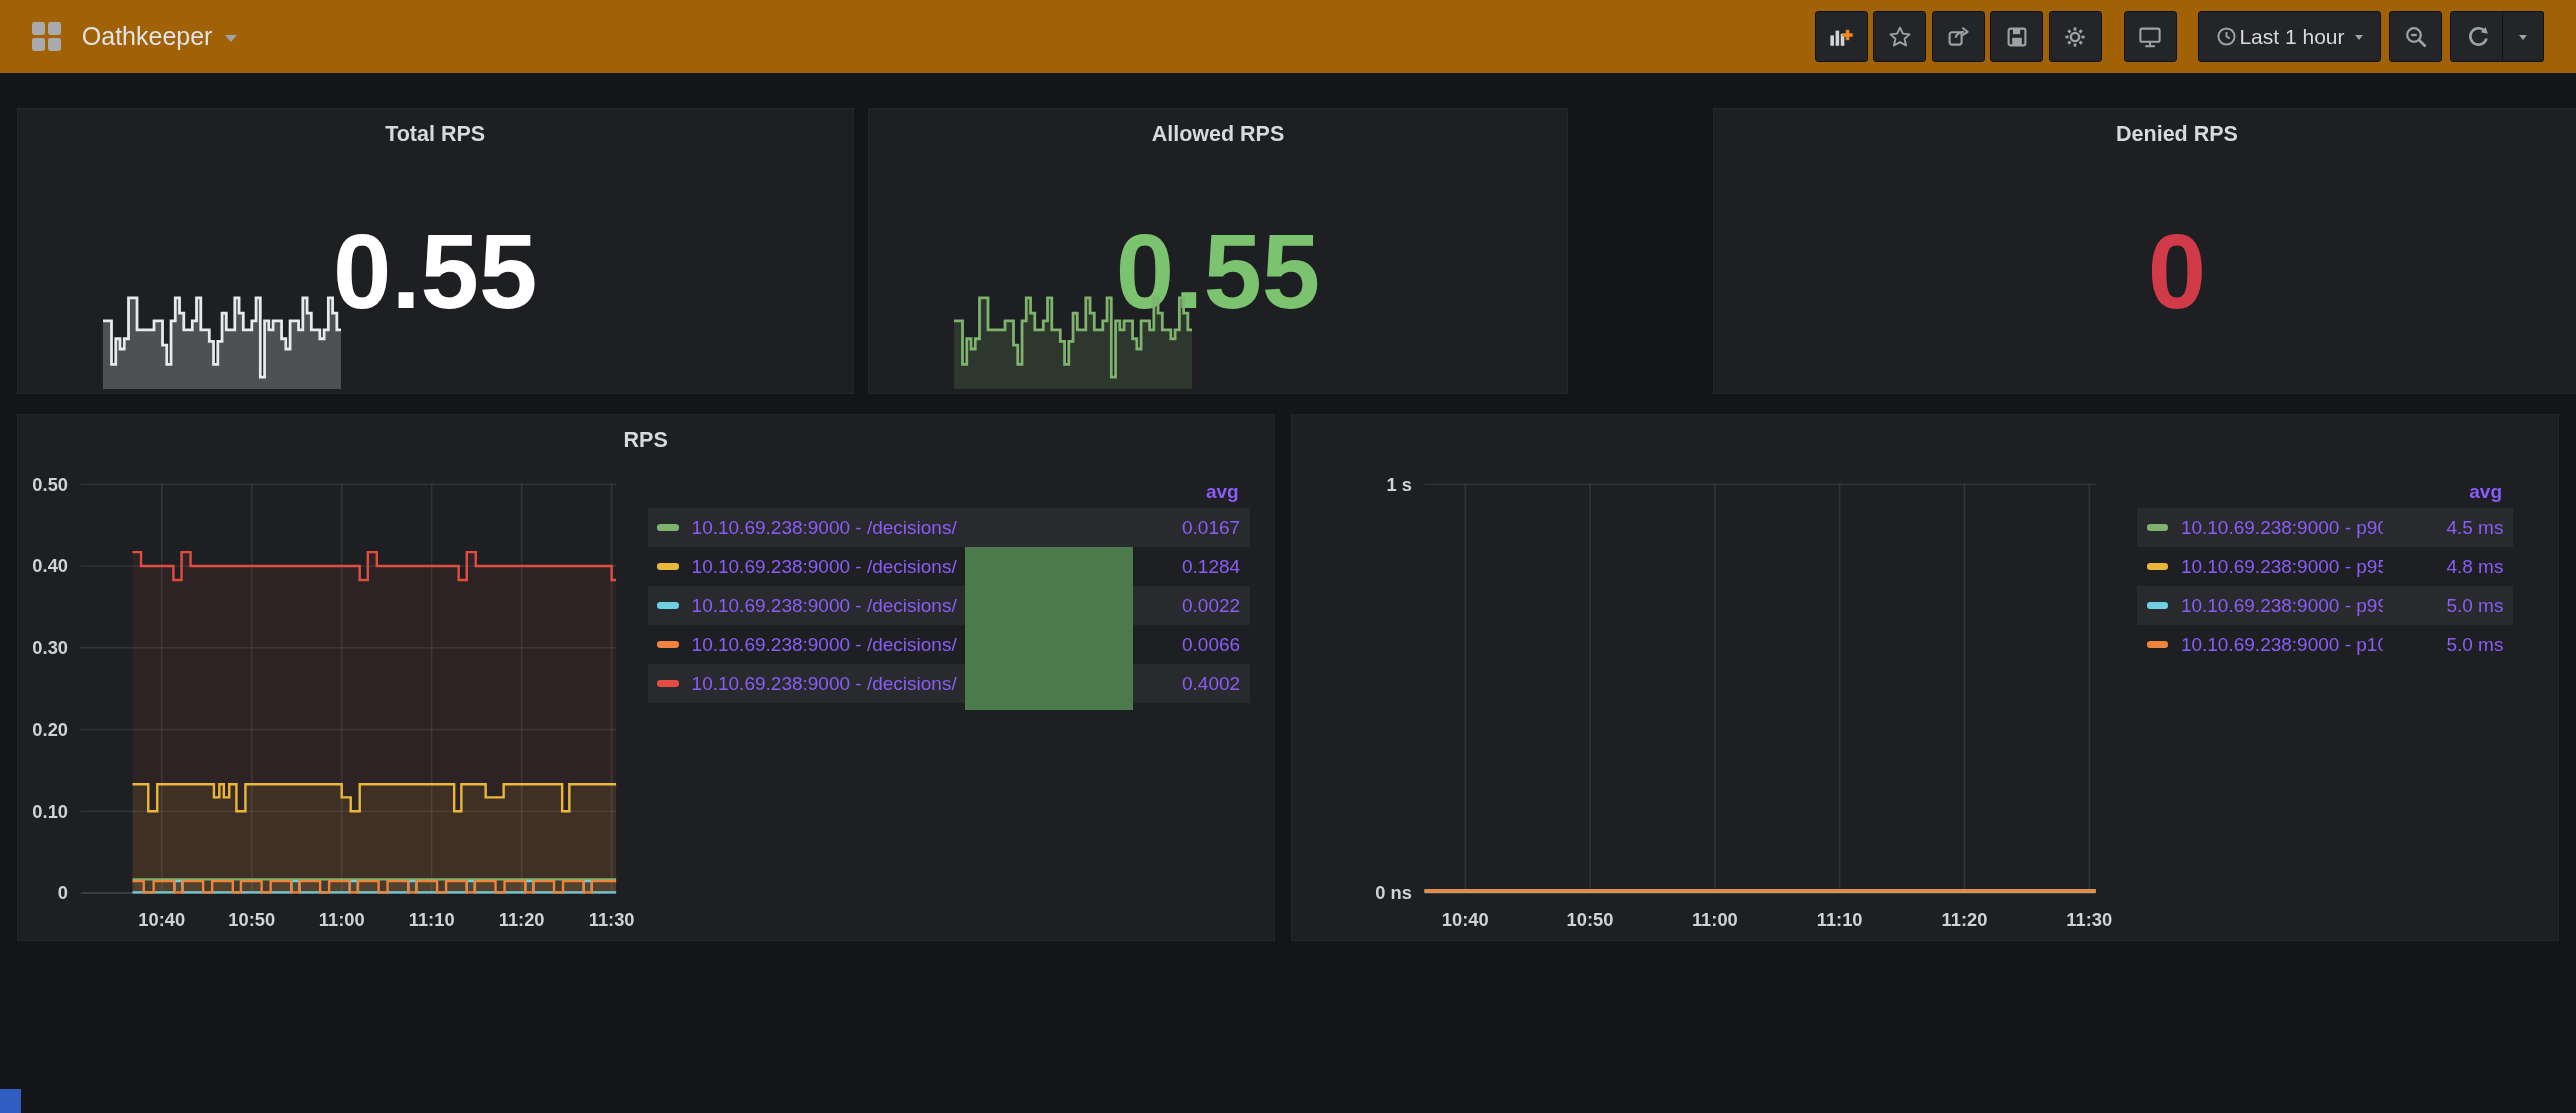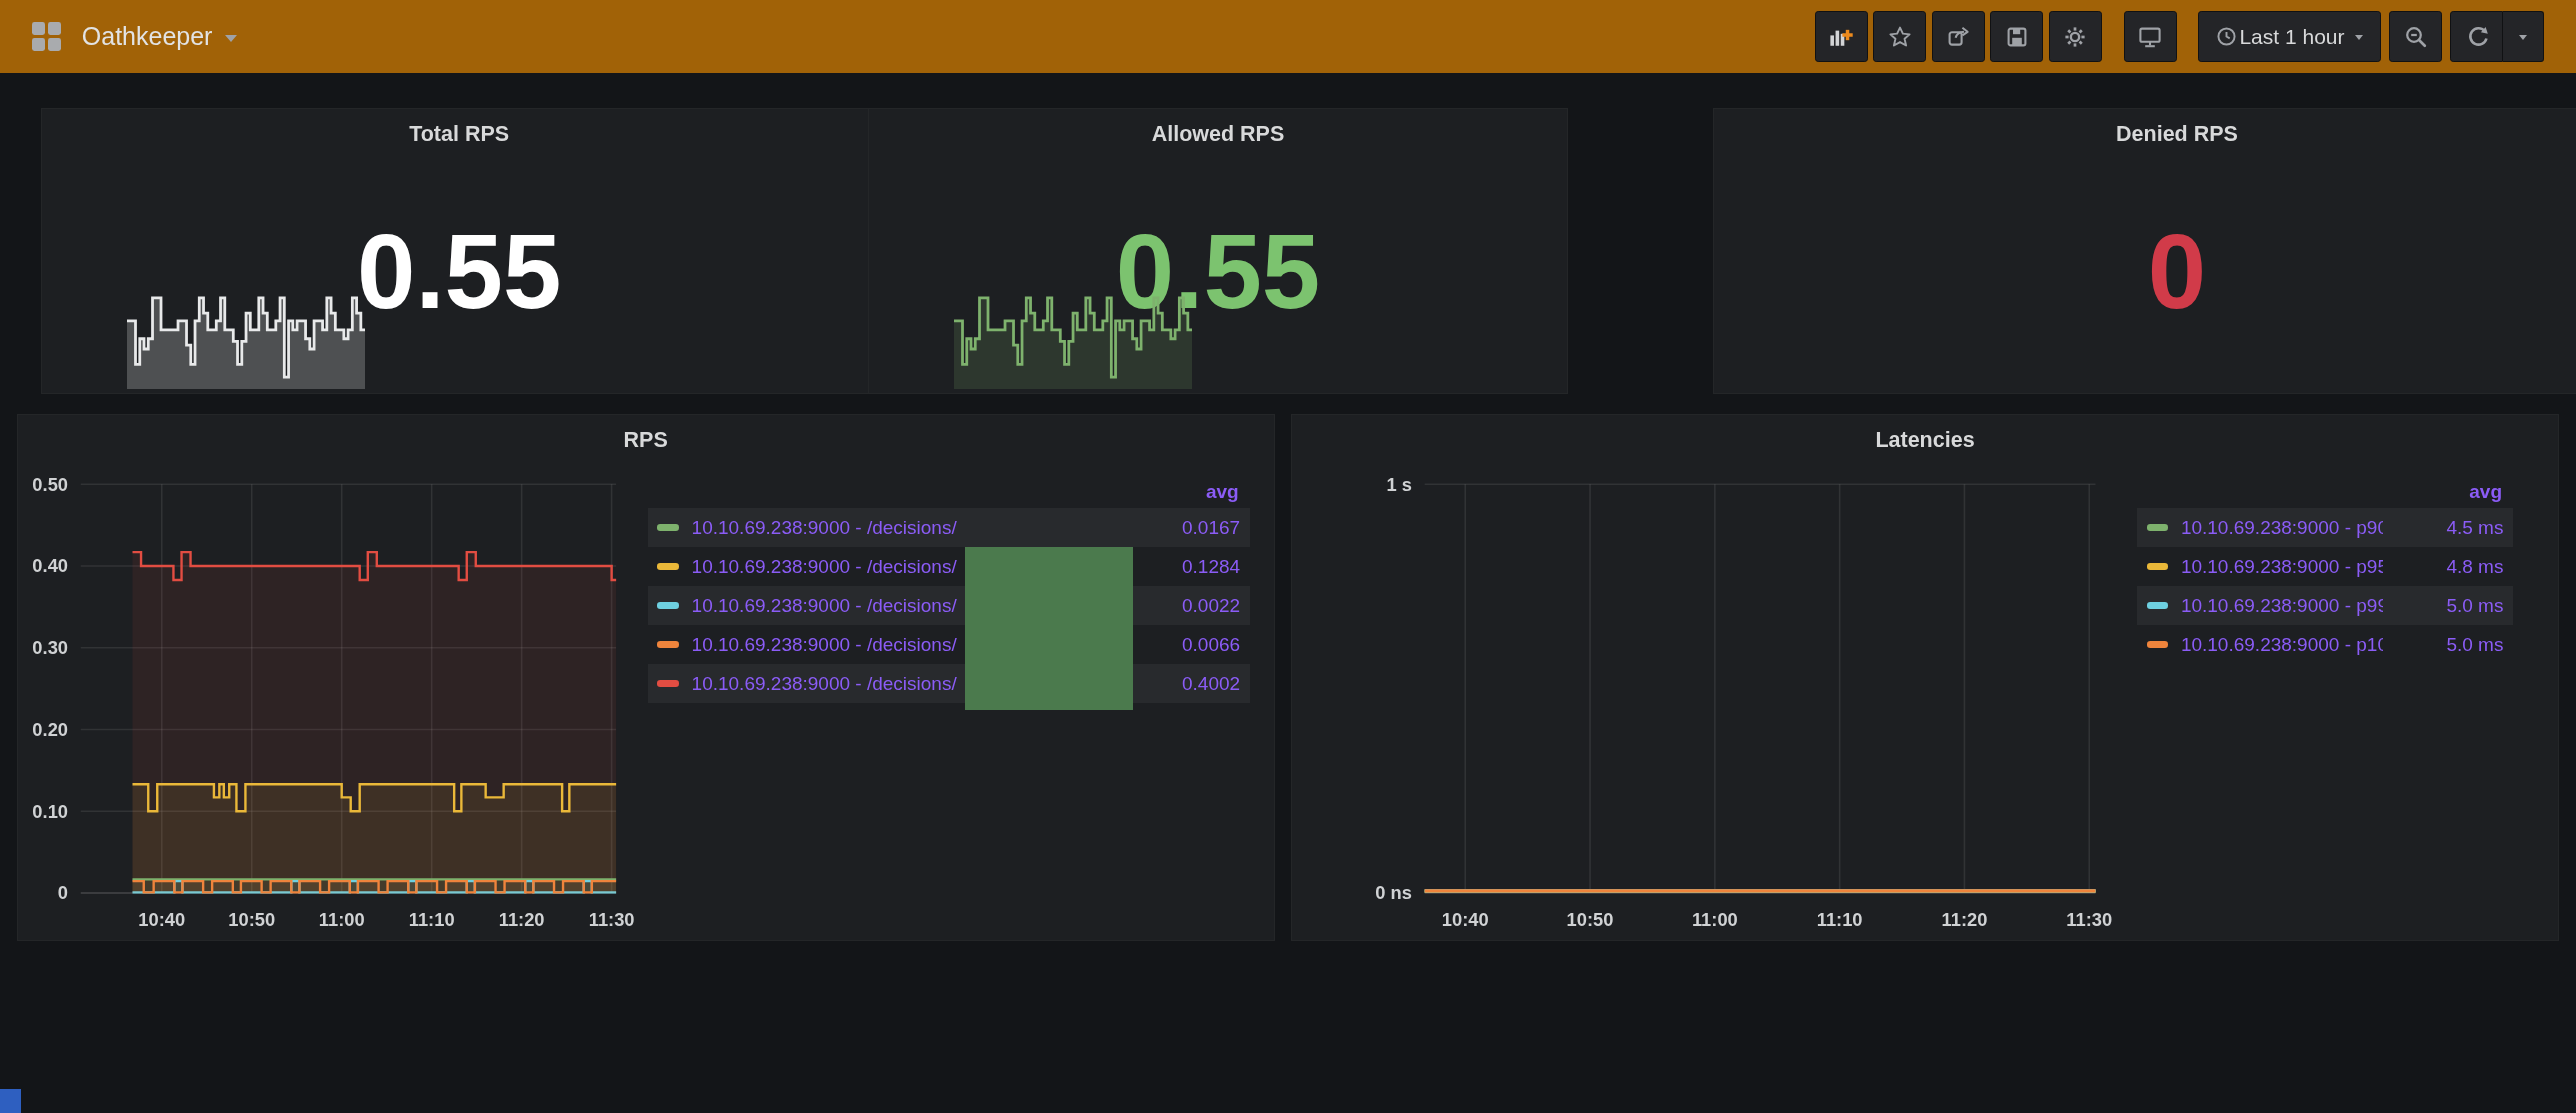--- a/index.html
+++ b/index.html
@@ -141,21 +141,21 @@
           <polygon points="25.8,2.5 28.5,11 19.8,9" fill="#9fa2a7"></polygon>
         </svg>
       </div>
       <div class="tb">
         <span class="caret sm" style="margin-left:0"></span>
       </div>
     </div>
   </div>
 </div>
 
-<div class="panel" style="left:16.7px;top:108px;width:837px;height:286px;margin-left:24px;">
+<div class="panel" style="left:16.7px;top:108px;width:837px;height:286px;">
   <div class="p-title">Total RPS</div>
   <div class="stat-value" style="color: rgb(255, 255, 255);">0.55</div>
   <svg class="spark" style="left:85px;right:19px;" viewBox="0 0 300 126">
       <path d="M0 40.10666666666667L5.357142857142857 40.10666666666667L5.357142857142857 40.10666666666667L10.714285714285714 40.10666666666667L10.714285714285714 94.96000000000001L16.071428571428573 94.96000000000001L16.071428571428573 62.69333333333333L21.428571428571427 62.69333333333333L21.428571428571427 75.6L26.785714285714285 75.6L26.785714285714285 62.69333333333333L32.142857142857146 62.69333333333333L32.142857142857146 11.066666666666677L37.5 11.066666666666677L37.5 11.066666666666677L42.857142857142854 11.066666666666677L42.857142857142854 51.400000000000006L48.214285714285715 51.400000000000006L48.214285714285715 51.400000000000006L53.57142857142857 51.400000000000006L53.57142857142857 51.400000000000006L58.92857142857143 51.400000000000006L58.92857142857143 51.400000000000006L64.28571428571429 51.400000000000006L64.28571428571429 40.10666666666667L69.64285714285714 40.10666666666667L69.64285714285714 40.10666666666667L75 40.10666666666667L75 70.75999999999999L80.35714285714286 70.75999999999999L80.35714285714286 94.96000000000001L85.71428571428571 94.96000000000001L85.71428571428571 40.10666666666667L91.07142857142857 40.10666666666667L91.07142857142857 11.066666666666677L96.42857142857143 11.066666666666677L96.42857142857143 30.426666666666662L101.78571428571429 30.426666666666662L101.78571428571429 51.400000000000006L107.14285714285714 51.400000000000006L107.14285714285714 51.400000000000006L112.5 51.400000000000006L112.5 40.10666666666667L117.85714285714286 40.10666666666667L117.85714285714286 11.066666666666677L123.21428571428571 11.066666666666677L123.21428571428571 51.400000000000006L128.57142857142858 51.400000000000006L128.57142857142858 51.400000000000006L133.92857142857142 51.400000000000006L133.92857142857142 65.92L139.28571428571428 65.92L139.28571428571428 94.96000000000001L144.64285714285714 94.96000000000001L144.64285714285714 65.92L150 65.92L150 30.426666666666662L155.35714285714286 30.426666666666662L155.35714285714286 51.400000000000006L160.71428571428572 51.400000000000006L160.71428571428572 51.400000000000006L166.07142857142858 51.400000000000006L166.07142857142858 11.066666666666677L171.42857142857142 11.066666666666677L171.42857142857142 30.426666666666662L176.78571428571428 30.426666666666662L176.78571428571428 51.400000000000006L182.14285714285714 51.400000000000006L182.14285714285714 51.400000000000006L187.5 51.400000000000006L187.5 40.10666666666667L192.85714285714286 40.10666666666667L192.85714285714286 11.066666666666677L198.21428571428572 11.066666666666677L198.21428571428572 111.09333333333333L203.57142857142858 111.09333333333333L203.57142857142858 40.10666666666667L208.92857142857142 40.10666666666667L208.92857142857142 51.400000000000006L214.28571428571428 51.400000000000006L214.28571428571428 40.10666666666667L219.64285714285714 40.10666666666667L219.64285714285714 40.10666666666667L225 40.10666666666667L225 62.69333333333333L230.35714285714286 62.69333333333333L230.35714285714286 75.6L235.71428571428572 75.6L235.71428571428572 40.10666666666667L241.07142857142858 40.10666666666667L241.07142857142858 40.10666666666667L246.42857142857142 40.10666666666667L246.42857142857142 51.400000000000006L251.78571428571428 51.400000000000006L251.78571428571428 11.066666666666677L257.14285714285717 11.066666666666677L257.14285714285717 30.426666666666662L262.5 30.426666666666662L262.5 51.400000000000006L267.85714285714283 51.400000000000006L267.85714285714283 51.400000000000006L273.2142857142857 51.400000000000006L273.2142857142857 62.69333333333333L278.57142857142856 62.69333333333333L278.57142857142856 51.400000000000006L283.92857142857144 51.400000000000006L283.92857142857144 11.066666666666677L289.2857142857143 11.066666666666677L289.2857142857143 30.426666666666662L294.64285714285717 30.426666666666662L294.64285714285717 51.400000000000006L300 51.400000000000006L300 126L0 126Z" fill="rgba(255,255,255,0.22)" stroke="none"></path>
       <path d="M0 40.10666666666667L5.357142857142857 40.10666666666667L5.357142857142857 40.10666666666667L10.714285714285714 40.10666666666667L10.714285714285714 94.96000000000001L16.071428571428573 94.96000000000001L16.071428571428573 62.69333333333333L21.428571428571427 62.69333333333333L21.428571428571427 75.6L26.785714285714285 75.6L26.785714285714285 62.69333333333333L32.142857142857146 62.69333333333333L32.142857142857146 11.066666666666677L37.5 11.066666666666677L37.5 11.066666666666677L42.857142857142854 11.066666666666677L42.857142857142854 51.400000000000006L48.214285714285715 51.400000000000006L48.214285714285715 51.400000000000006L53.57142857142857 51.400000000000006L53.57142857142857 51.400000000000006L58.92857142857143 51.400000000000006L58.92857142857143 51.400000000000006L64.28571428571429 51.400000000000006L64.28571428571429 40.10666666666667L69.64285714285714 40.10666666666667L69.64285714285714 40.10666666666667L75 40.10666666666667L75 70.75999999999999L80.35714285714286 70.75999999999999L80.35714285714286 94.96000000000001L85.71428571428571 94.96000000000001L85.71428571428571 40.10666666666667L91.07142857142857 40.10666666666667L91.07142857142857 11.066666666666677L96.42857142857143 11.066666666666677L96.42857142857143 30.426666666666662L101.78571428571429 30.426666666666662L101.78571428571429 51.400000000000006L107.14285714285714 51.400000000000006L107.14285714285714 51.400000000000006L112.5 51.400000000000006L112.5 40.10666666666667L117.85714285714286 40.10666666666667L117.85714285714286 11.066666666666677L123.21428571428571 11.066666666666677L123.21428571428571 51.400000000000006L128.57142857142858 51.400000000000006L128.57142857142858 51.400000000000006L133.92857142857142 51.400000000000006L133.92857142857142 65.92L139.28571428571428 65.92L139.28571428571428 94.96000000000001L144.64285714285714 94.96000000000001L144.64285714285714 65.92L150 65.92L150 30.426666666666662L155.35714285714286 30.426666666666662L155.35714285714286 51.400000000000006L160.71428571428572 51.400000000000006L160.71428571428572 51.400000000000006L166.07142857142858 51.400000000000006L166.07142857142858 11.066666666666677L171.42857142857142 11.066666666666677L171.42857142857142 30.426666666666662L176.78571428571428 30.426666666666662L176.78571428571428 51.400000000000006L182.14285714285714 51.400000000000006L182.14285714285714 51.400000000000006L187.5 51.400000000000006L187.5 40.10666666666667L192.85714285714286 40.10666666666667L192.85714285714286 11.066666666666677L198.21428571428572 11.066666666666677L198.21428571428572 111.09333333333333L203.57142857142858 111.09333333333333L203.57142857142858 40.10666666666667L208.92857142857142 40.10666666666667L208.92857142857142 51.400000000000006L214.28571428571428 51.400000000000006L214.28571428571428 40.10666666666667L219.64285714285714 40.10666666666667L219.64285714285714 40.10666666666667L225 40.10666666666667L225 62.69333333333333L230.35714285714286 62.69333333333333L230.35714285714286 75.6L235.71428571428572 75.6L235.71428571428572 40.10666666666667L241.07142857142858 40.10666666666667L241.07142857142858 40.10666666666667L246.42857142857142 40.10666666666667L246.42857142857142 51.400000000000006L251.78571428571428 51.400000000000006L251.78571428571428 11.066666666666677L257.14285714285717 11.066666666666677L257.14285714285717 30.426666666666662L262.5 30.426666666666662L262.5 51.400000000000006L267.85714285714283 51.400000000000006L267.85714285714283 51.400000000000006L273.2142857142857 51.400000000000006L273.2142857142857 62.69333333333333L278.57142857142856 62.69333333333333L278.57142857142856 51.400000000000006L283.92857142857144 51.400000000000006L283.92857142857144 11.066666666666677L289.2857142857143 11.066666666666677L289.2857142857143 30.426666666666662L294.64285714285717 30.426666666666662L294.64285714285717 51.400000000000006L300 51.400000000000006" fill="none" stroke="#e8e9ea" stroke-width="3.5"></path>
     </svg>
 </div>
 <div class="panel" style="left:868px;top:108px;width:700px;height:286px;">
   <div class="p-title">Allowed RPS</div>
   <div class="stat-value" style="color: rgb(124, 195, 111);">0.55</div>
@@ -234,21 +234,20 @@
           <span class="lg-swatch" style="background: rgb(226, 77, 66);"></span>
           <span class="lg-name">10.10.69.238:9000 - /decisions/</span>
           <span class="lg-val">0.4002</span>
         </div>
       </div>
   </div>
   <div class="overlay-green" style="background: rgb(75, 122, 77);"></div>
 </div>
 
 <div class="panel" style="left:1291px;top:414px;width:1268px;height:527px;">
-  <div class="p-title">Latencies</div>
   <svg class="plot" viewBox="0 0 1588 659">
       <line x1="166" x2="1008" y1="87" y2="87" stroke="rgba(255,255,255,0.09)" stroke-width="2"></line>
       <text x="150" y="95" text-anchor="end" class="tick">1 s</text>
       <line x1="166" x2="1008" y1="600" y2="600" stroke="rgba(255,255,255,0.18)" stroke-width="2"></line>
       <text x="150" y="608" text-anchor="end" class="tick">0 ns</text>
       <line x1="216.91162790697675" x2="216.91162790697675" y1="87" y2="600" stroke="rgba(255,255,255,0.09)" stroke-width="2"></line>
       <text x="216.91162790697675" y="642" text-anchor="middle" class="tick">10:40</text>
       <line x1="373.5627906976744" x2="373.5627906976744" y1="87" y2="600" stroke="rgba(255,255,255,0.09)" stroke-width="2"></line>
       <text x="373.5627906976744" y="642" text-anchor="middle" class="tick">10:50</text>
       <line x1="530.213953488372" x2="530.213953488372" y1="87" y2="600" stroke="rgba(255,255,255,0.09)" stroke-width="2"></line>

